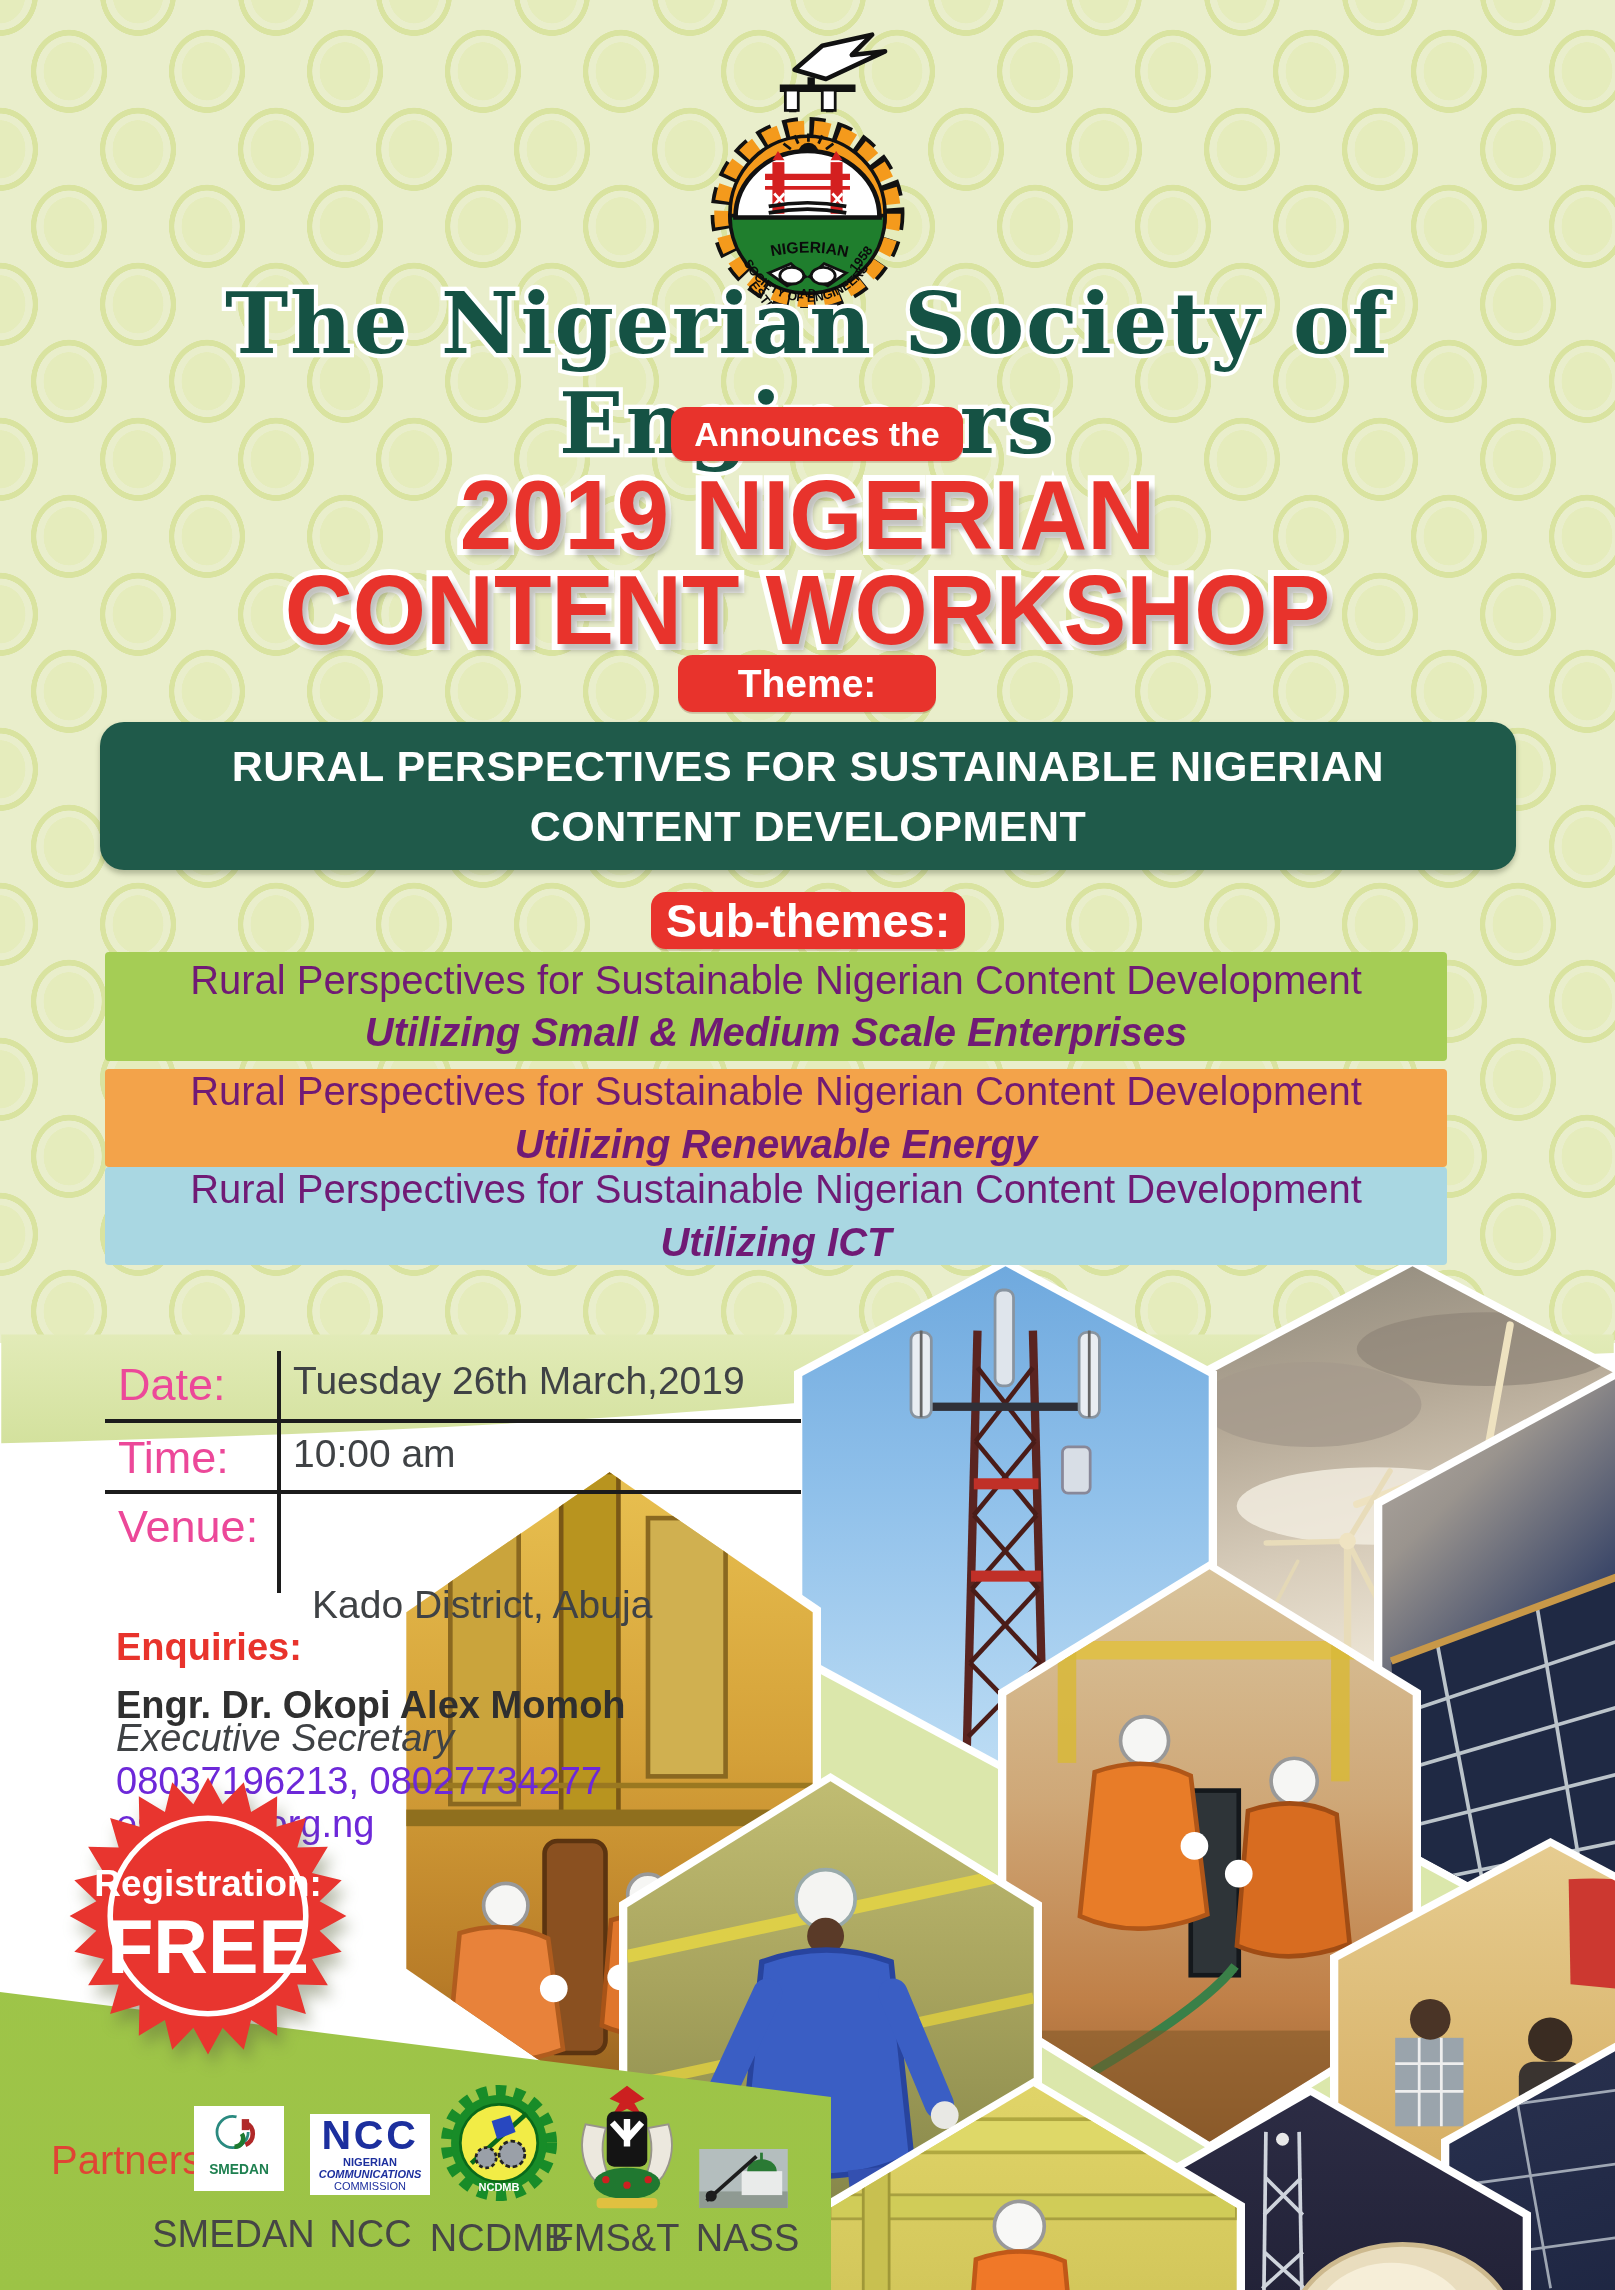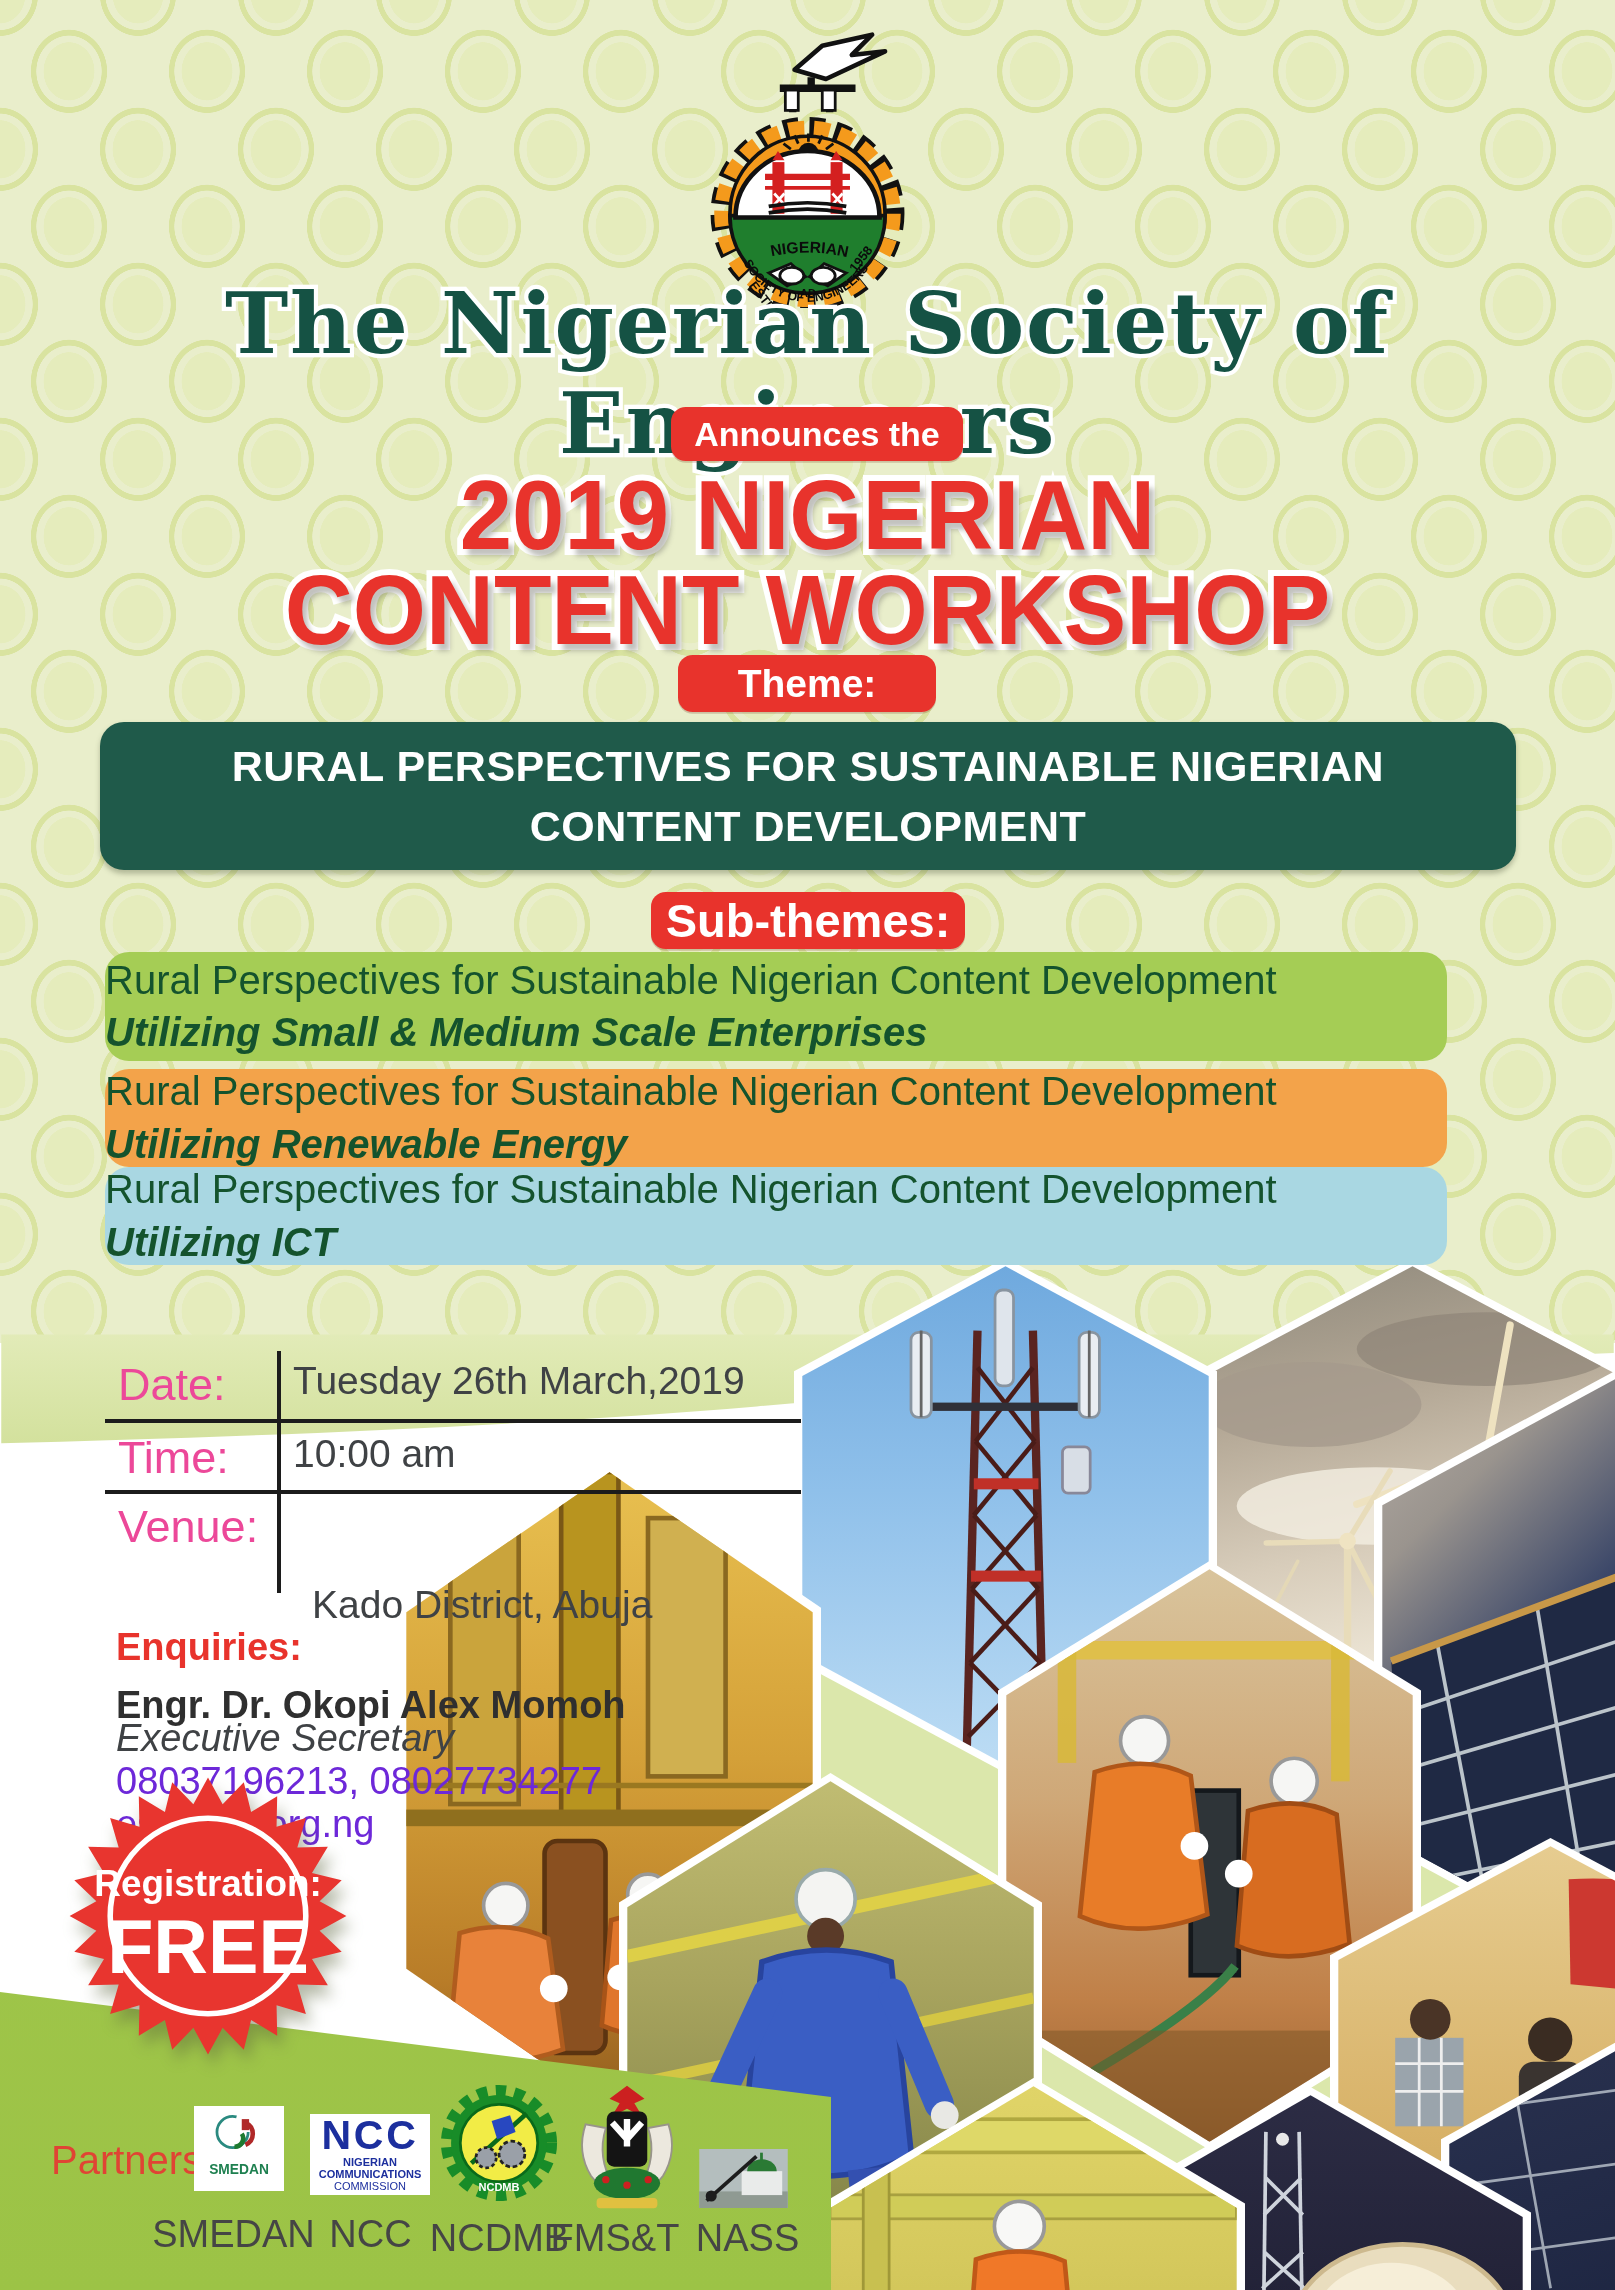--- a/index.html
+++ b/index.html
@@ -27,21 +27,21 @@
   .big-title{left:0;width:1615px;text-align:center;font-weight:bold;font-size:98px;
     color:#e8332c;-webkit-text-stroke:12px #fff;paint-order:stroke fill;letter-spacing:0;
     transform:scaleX(.96);text-shadow:5.5px 6.5px 5.5px rgba(120,120,110,.45);}
   .big1{top:459px;} .big2{top:554px;}
   .theme-pill{left:678px;top:655px;width:258px;height:57px;line-height:57px;font-size:39px;}
   .theme-banner{left:100px;top:722px;width:1416px;height:148px;background:#1f5a4a;border-radius:24px;
     color:#fff;font-weight:bold;font-size:43px;text-align:center;letter-spacing:0.5px;
     display:flex;flex-direction:column;justify-content:center;gap:11px;
     box-shadow:0 3.7px 5.5px rgba(80,90,60,.35);}
   .subthemes-pill{left:651px;top:892px;width:314px;height:57px;line-height:57px;font-size:47px;}
-  .bar{left:105px;width:1342px;border-radius:24px;color:#14532d;text-align:left;
+  .bar{left:105px;width:1342px;border-radius:4px;color:#701a75;text-align:center;
     display:flex;flex-direction:column;justify-content:center;gap:7.4px;font-size:40px;}
   .bar .l2{font-weight:bold;font-style:italic;}
   .bar1{top:952px;height:109px;} .bar2{top:1069px;height:98px;} .bar3{top:1167px;height:98px;}
   
   .curve-svg{left:0;top:1329px;}
   
   .backdrop{left:0;top:0;width:1615px;height:2291px;background:#dbe7ab;
     clip-path:polygon(802px 2291px,802px 1376px,1005px 1266px,1207px 1376px,1412px 1266px,1615px 1373px,1615px 2291px);}
   .hex-outer{position:absolute;background:#fff;
     clip-path:polygon(50% 0,100% 22%,100% 78%,50% 100%,0 78%,0 22%);}
@@ -430,21 +430,21 @@
       <path d="M56,18 a13,13 0 0 1 0,24" fill="none" stroke="#b02828" stroke-width="5"></path>
       <path d="M52,30 a9,9 0 0 1 -8,14" fill="none" stroke="#1e7a30" stroke-width="5"></path>
       <rect x="52" y="14" width="8" height="12" fill="#b02828"></rect>
       <text x="49" y="74" text-anchor="middle" font-family="Liberation Sans,sans-serif" font-size="15" font-weight="bold" fill="#1e8050">SMEDAN</text>
     </svg>
   </div>
 
   <div class="abs logo-box" style="left:310px;top:2114px;width:120px;height:81px;text-align:center;">
     <div style="font-size:41px;font-weight:bold;color:#1c2f9e;letter-spacing:2.8px;line-height:42px;">NCC</div>
     <div style="font-size:11px;font-weight:bold;color:#1c2f9e;line-height:12px;">NIGERIAN</div>
-    <div style="font-size:11px;font-weight:bold;color:#1c2f9e;line-height:12px;">COMMUNICATIONS</div>
+    <div style="font-size:11px;font-weight:bold;color:#1c2f9e;line-height:12px;font-style:italic;">COMMUNICATIONS</div>
     <div style="font-size:11px;font-weight:normal;color:#1c2f9e;line-height:12px;">COMMISSION</div>
   </div>
 
   <div class="abs" style="left:440px;top:2084px;width:118px;height:118px;">
     <svg width="118" height="118" viewBox="0 0 128 128">
       <circle cx="64" cy="64" r="56" fill="none" stroke="#188c28" stroke-width="14" stroke-dasharray="11 9"></circle>
       <circle cx="64" cy="64" r="52" fill="#188c28"></circle>
       <circle cx="64" cy="64" r="42" fill="#f2ec46" stroke="#0a6a1a" stroke-width="3"></circle>
       <path d="M34,86 L94,32" stroke="#0a6a1a" stroke-width="5"></path>
       <polygon points="56,40 76,34 82,52 62,60" fill="#2848c0"></polygon>

